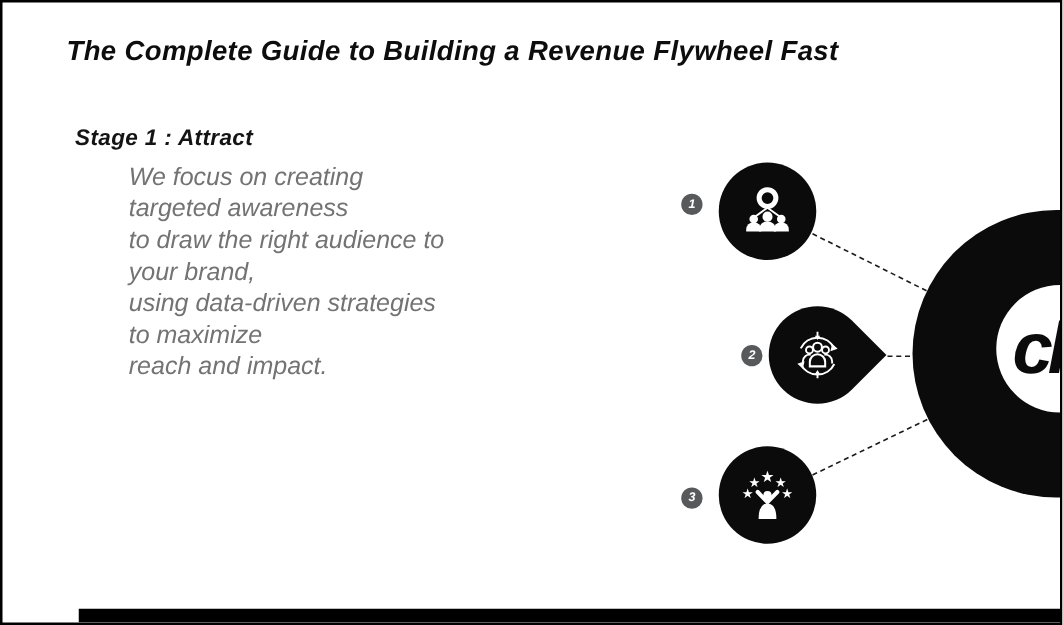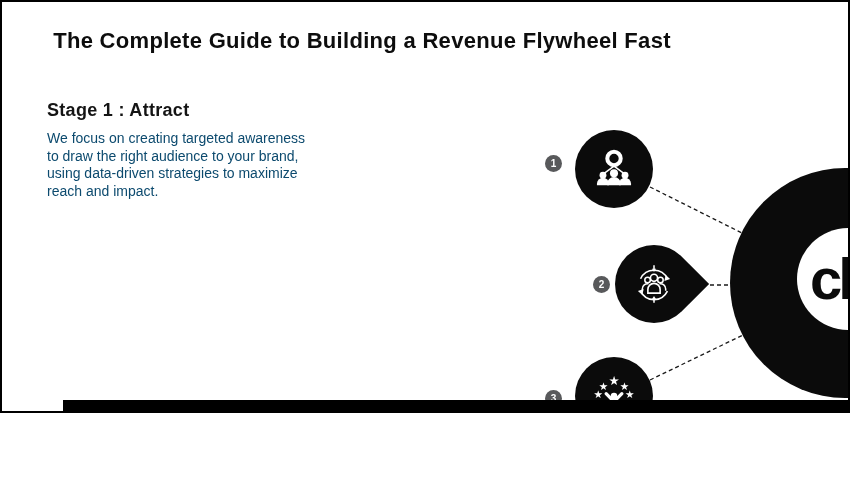--- a/index.html
+++ b/index.html
@@ -1,40 +1,42 @@
 <!DOCTYPE html>
 <html><head>
 <meta charset="utf-8">
 <style>
   * { margin:0; padding:0; box-sizing:border-box; }
   html,body { width:850px; height:500px; }
   body { font-family:"Liberation Sans", sans-serif; background:#fff; }
 
   .page {
-    position:relative; width:850px; height:413px;
+    position:relative; width:850px; height:500px;
     background:#ffffff; border:2px solid #000;
     overflow:hidden;
+    font-style:italic;
   }
 
   .title {
     position:absolute; top:26px; left:0; width:720px;
     text-align:center; font-size:22px; font-weight:700;
     color:#0d0d0d; letter-spacing:.3px;
   }
 
   .stage { position:absolute; }
   .stage-heading {
     font-size:18px; font-weight:700; color:#141414;
     letter-spacing:.3px; margin-bottom:9px;
   }
   .stage-body {
-    font-size:14px; line-height:1.26; color:#0c4a6e;
+    font-size:20px; line-height:1.26; color:#737373;
     white-space:pre-line;
+    margin-left:43px;
   }
-  .stage1 { left:45px; top:98px;  width:300px; }
+  .stage1 { left:58px; top:98px;  width:300px; }
   .stage2 { left:210px; top:230px; width:280px; }
   .stage3 { left:46px; top:362px; width:305px; }
 
   .badge {
     position:absolute; width:17px; height:17px; border-radius:50%;
     background:#58595b; color:#fff; font-size:10px; font-weight:700;
     display:flex; align-items:center; justify-content:center;
   }
   .badge1 { left:543px; top:153px; }
   .badge2 { left:591px; top:274px; }

